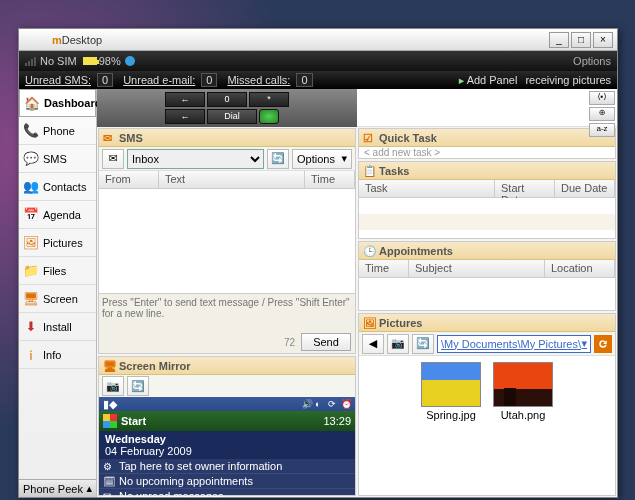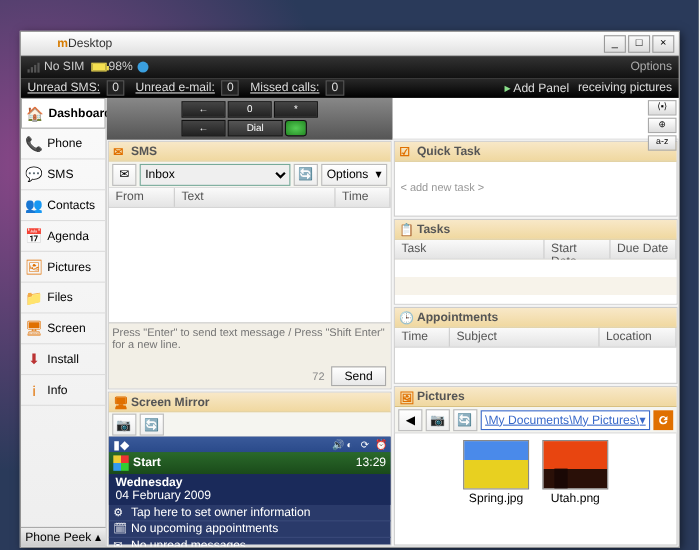--- a/index.html
+++ b/index.html
@@ -53,21 +53,21 @@
 .tbody { flex:1; background:#fff; min-height:30px; }
 .tbody.striped { background: repeating-linear-gradient(#fff 0 16px, #f7f3ea 16px 32px); }
 .msgcompose { height: 60px; background:#f2efe6; display:flex; flex-direction:column; border-top:1px solid #ccc; }
 .msgcompose textarea { flex:1; border:none; background:transparent; padding:3px; font-size:10px; color:#888; resize:none; font-family:inherit; }
 .msgcompose .sendrow { display:flex; justify-content:flex-end; align-items:center; gap:6px; padding:2px 4px; }
 .msgcompose .sendrow .cnt { color:#888; font-size:10px; }
 .sendbtn { width:50px; height:18px; background:linear-gradient(#fff,#e8e8e8); border:1px solid #aaa; cursor:pointer; }
 .emptyarea { height: 38px; background:#fff; border-bottom:1px solid #ddd; position:relative; }
 .sidebtns { position:absolute; right:2px; top:2px; display:flex; flex-direction:column; gap:2px; }
 .minibtn { width:26px; height:14px; background:linear-gradient(#fff,#ddd); border:1px solid #aaa; font-size:8px; text-align:center; cursor:pointer; }
-.qt-add { padding:19px 5px; color:#999; font-size:10px; cursor:text; }
+.qt-add { padding:0 5px; color:#999; font-size:10px; cursor:text; }
 .noapt { text-align:center; color:#555; padding:4px; font-size:10px; }
 .noapt b { font-weight:bold; }
 .mirror { display:flex; flex-direction:column; }
 .mirror .mtb { height:22px; background:#f5f5f0; display:flex; align-items:center; padding:0 3px; gap:3px; }
 .phonescr { flex:1; background:#2a3a6a; color:#fff; min-height:90px; font-size:10px; }
 .phtop { height:14px; background:linear-gradient(#3a5a9a,#2a4a8a); display:flex; align-items:center; padding:0 4px; justify-content:space-between; }
 .phicons { display:flex; gap:3px; }
 .phicons span { width:10px; height:10px; font-size:9px; }
 .phstart { height:20px; background:linear-gradient(#2a6a2a,#1a4a1a); display:flex; align-items:center; padding:0 4px; gap:4px; }
 .winlogo { width:14px; height:14px; background:conic-gradient(#e33 0 25%, #3c3 25% 50%, #39e 50% 75%, #ec3 75% 100%); }

